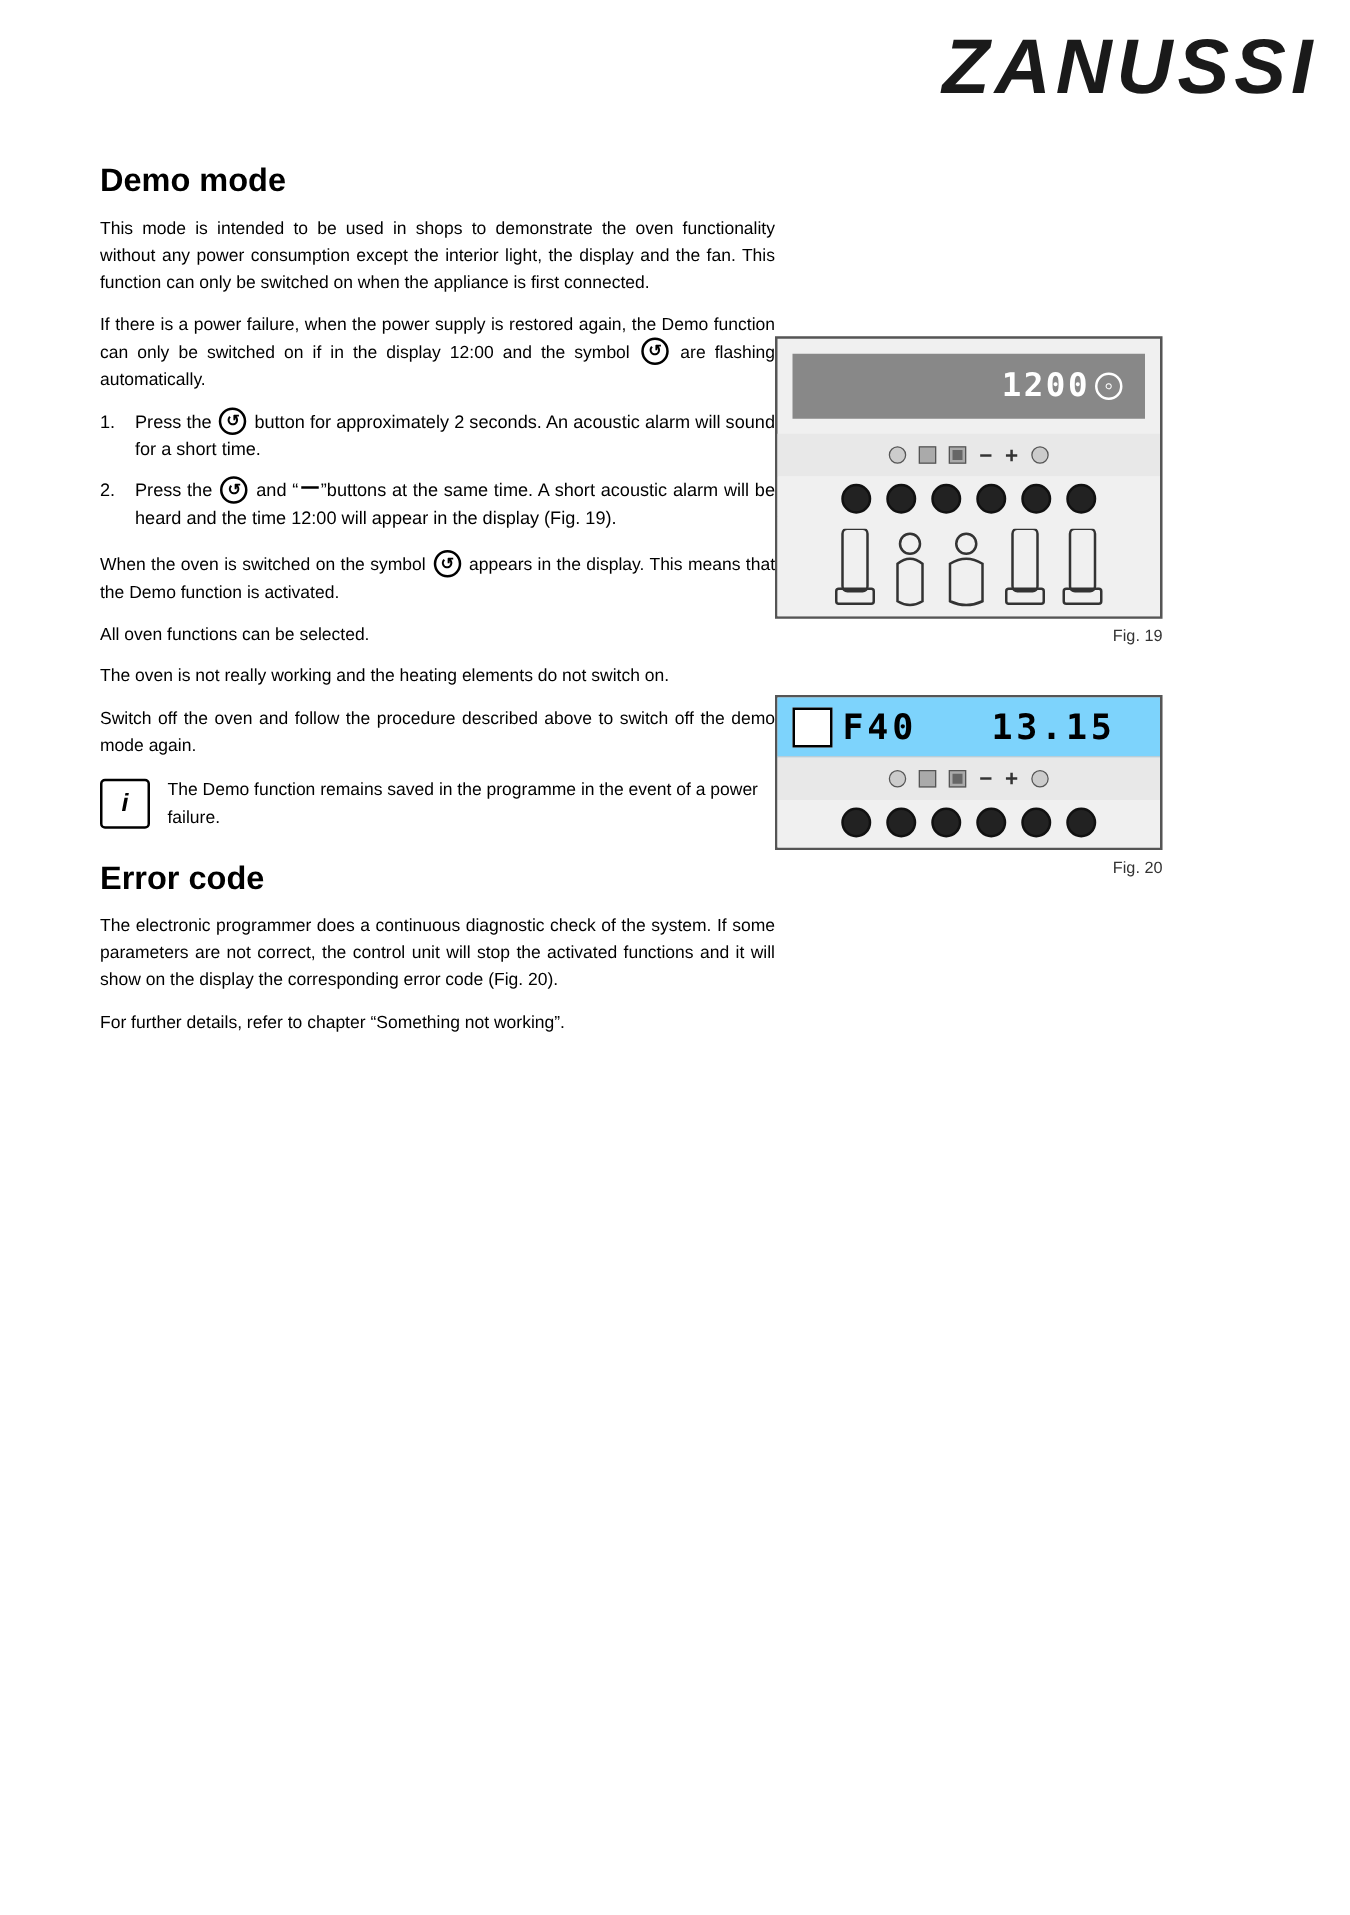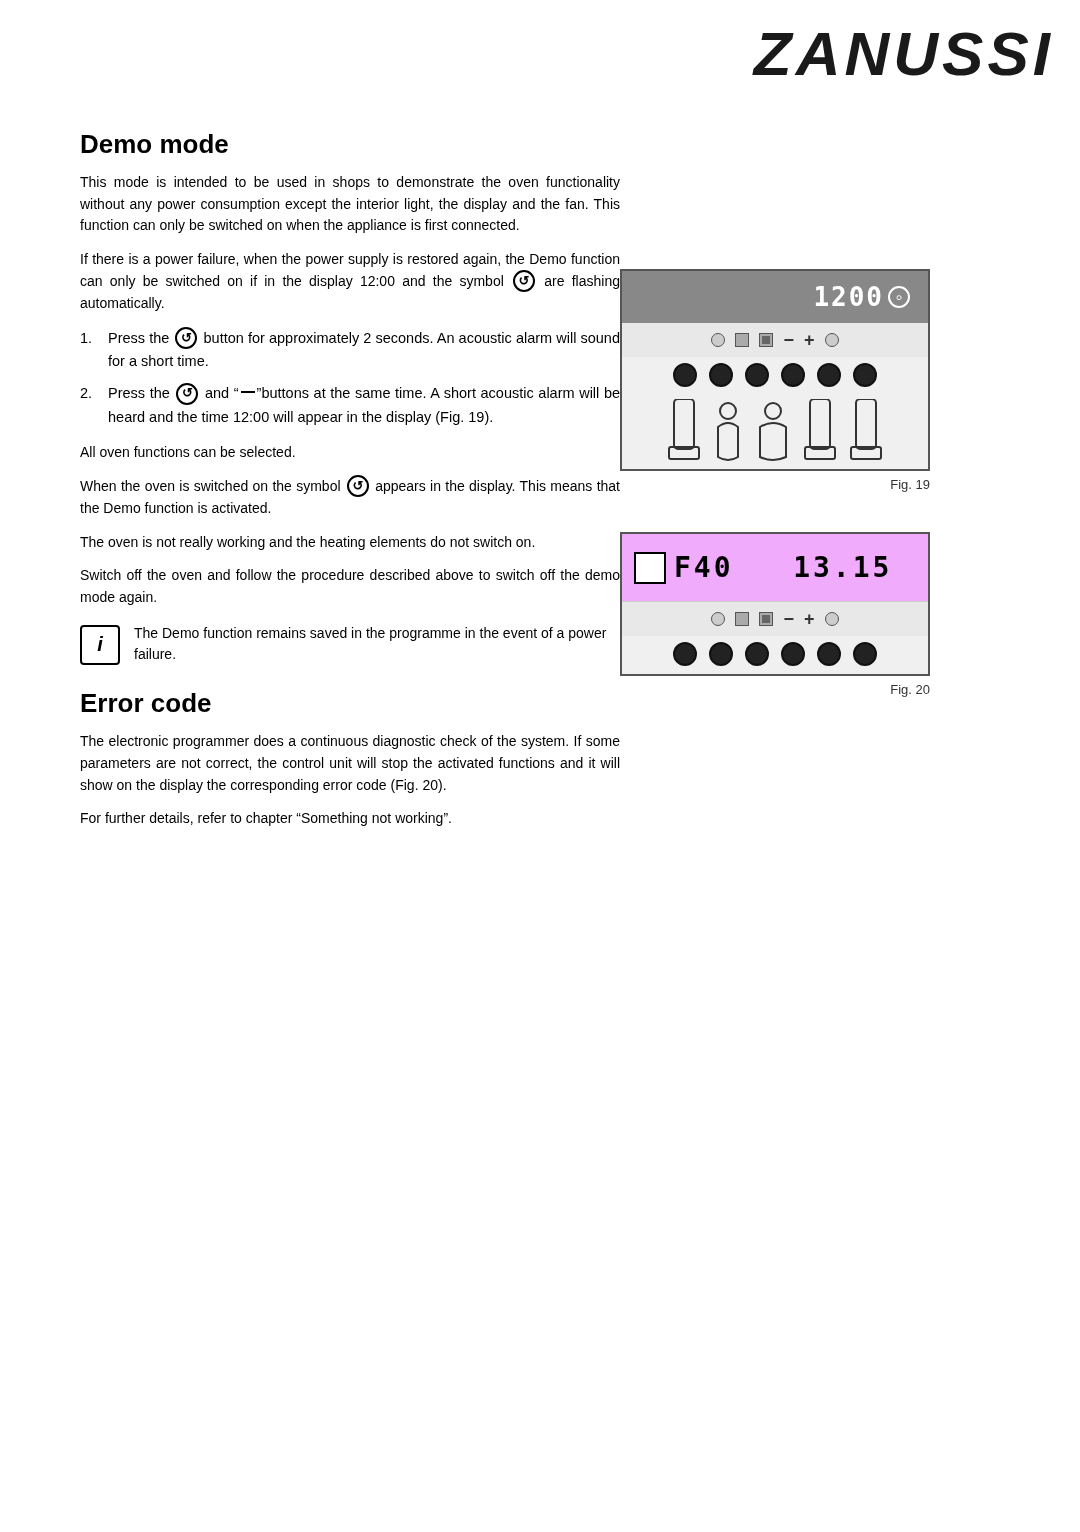--- a/index.html
+++ b/index.html
@@ -173,21 +173,21 @@
       position: relative;
     }
 
     .display-screen-19 {
       background: #888;
       height: 52px;
       display: flex;
       align-items: center;
       justify-content: flex-end;
       padding-right: 18px;
-      margin: 0;
+      margin: 12px;
     }
 
     .display-time-19 {
       font-size: 26px;
       font-weight: bold;
       color: #fff;
       font-family: monospace;
       letter-spacing: 2px;
     }
 
@@ -211,22 +211,22 @@
     }
 
     
     .oven-display-20 {
       width: 310px;
       border: 2px solid #555;
       background: #f0f0f0;
     }
 
     .display-screen-20 {
-      background: #f0abfc;
-      height: 68px;
+      background: #7dd3fc;
+      height: 48px;
       display: flex;
       align-items: center;
       padding: 0 12px;
       gap: 8px;
       border-bottom: 1px solid #ccc;
     }
 
     .error-square {
       width: 32px;
       height: 32px;
@@ -299,25 +299,25 @@
           </span>
         </li>
         <li>
           <span class="step-num">2.</span>
           <span class="step-content">
             Press the <span class="btn-symbol"></span> and “<span class="dash-symbol"></span>”buttons at the same time. A short acoustic alarm will be heard and the time 12:00 will appear in the display (Fig. 19).
           </span>
         </li>
       </ol>
 
-      <p class="body-text">All oven functions can be selected.</p>
-
       <p class="body-text">
         When the oven is switched on the symbol <span class="btn-symbol"></span> appears in the display. This means that the Demo function is activated.
       </p>
+
+      <p class="body-text">All oven functions can be selected.</p>
 
       <p class="body-text">The oven is not really working and the heating elements do not switch on.</p>
 
       <p class="body-text">Switch off the oven and follow the procedure described above to switch off the demo mode again.</p>
 
       <div class="info-box">
         <div class="info-icon">i</div>
         <div class="info-text">The Demo function remains saved in the programme in the event of a power failure.</div>
       </div>
 

